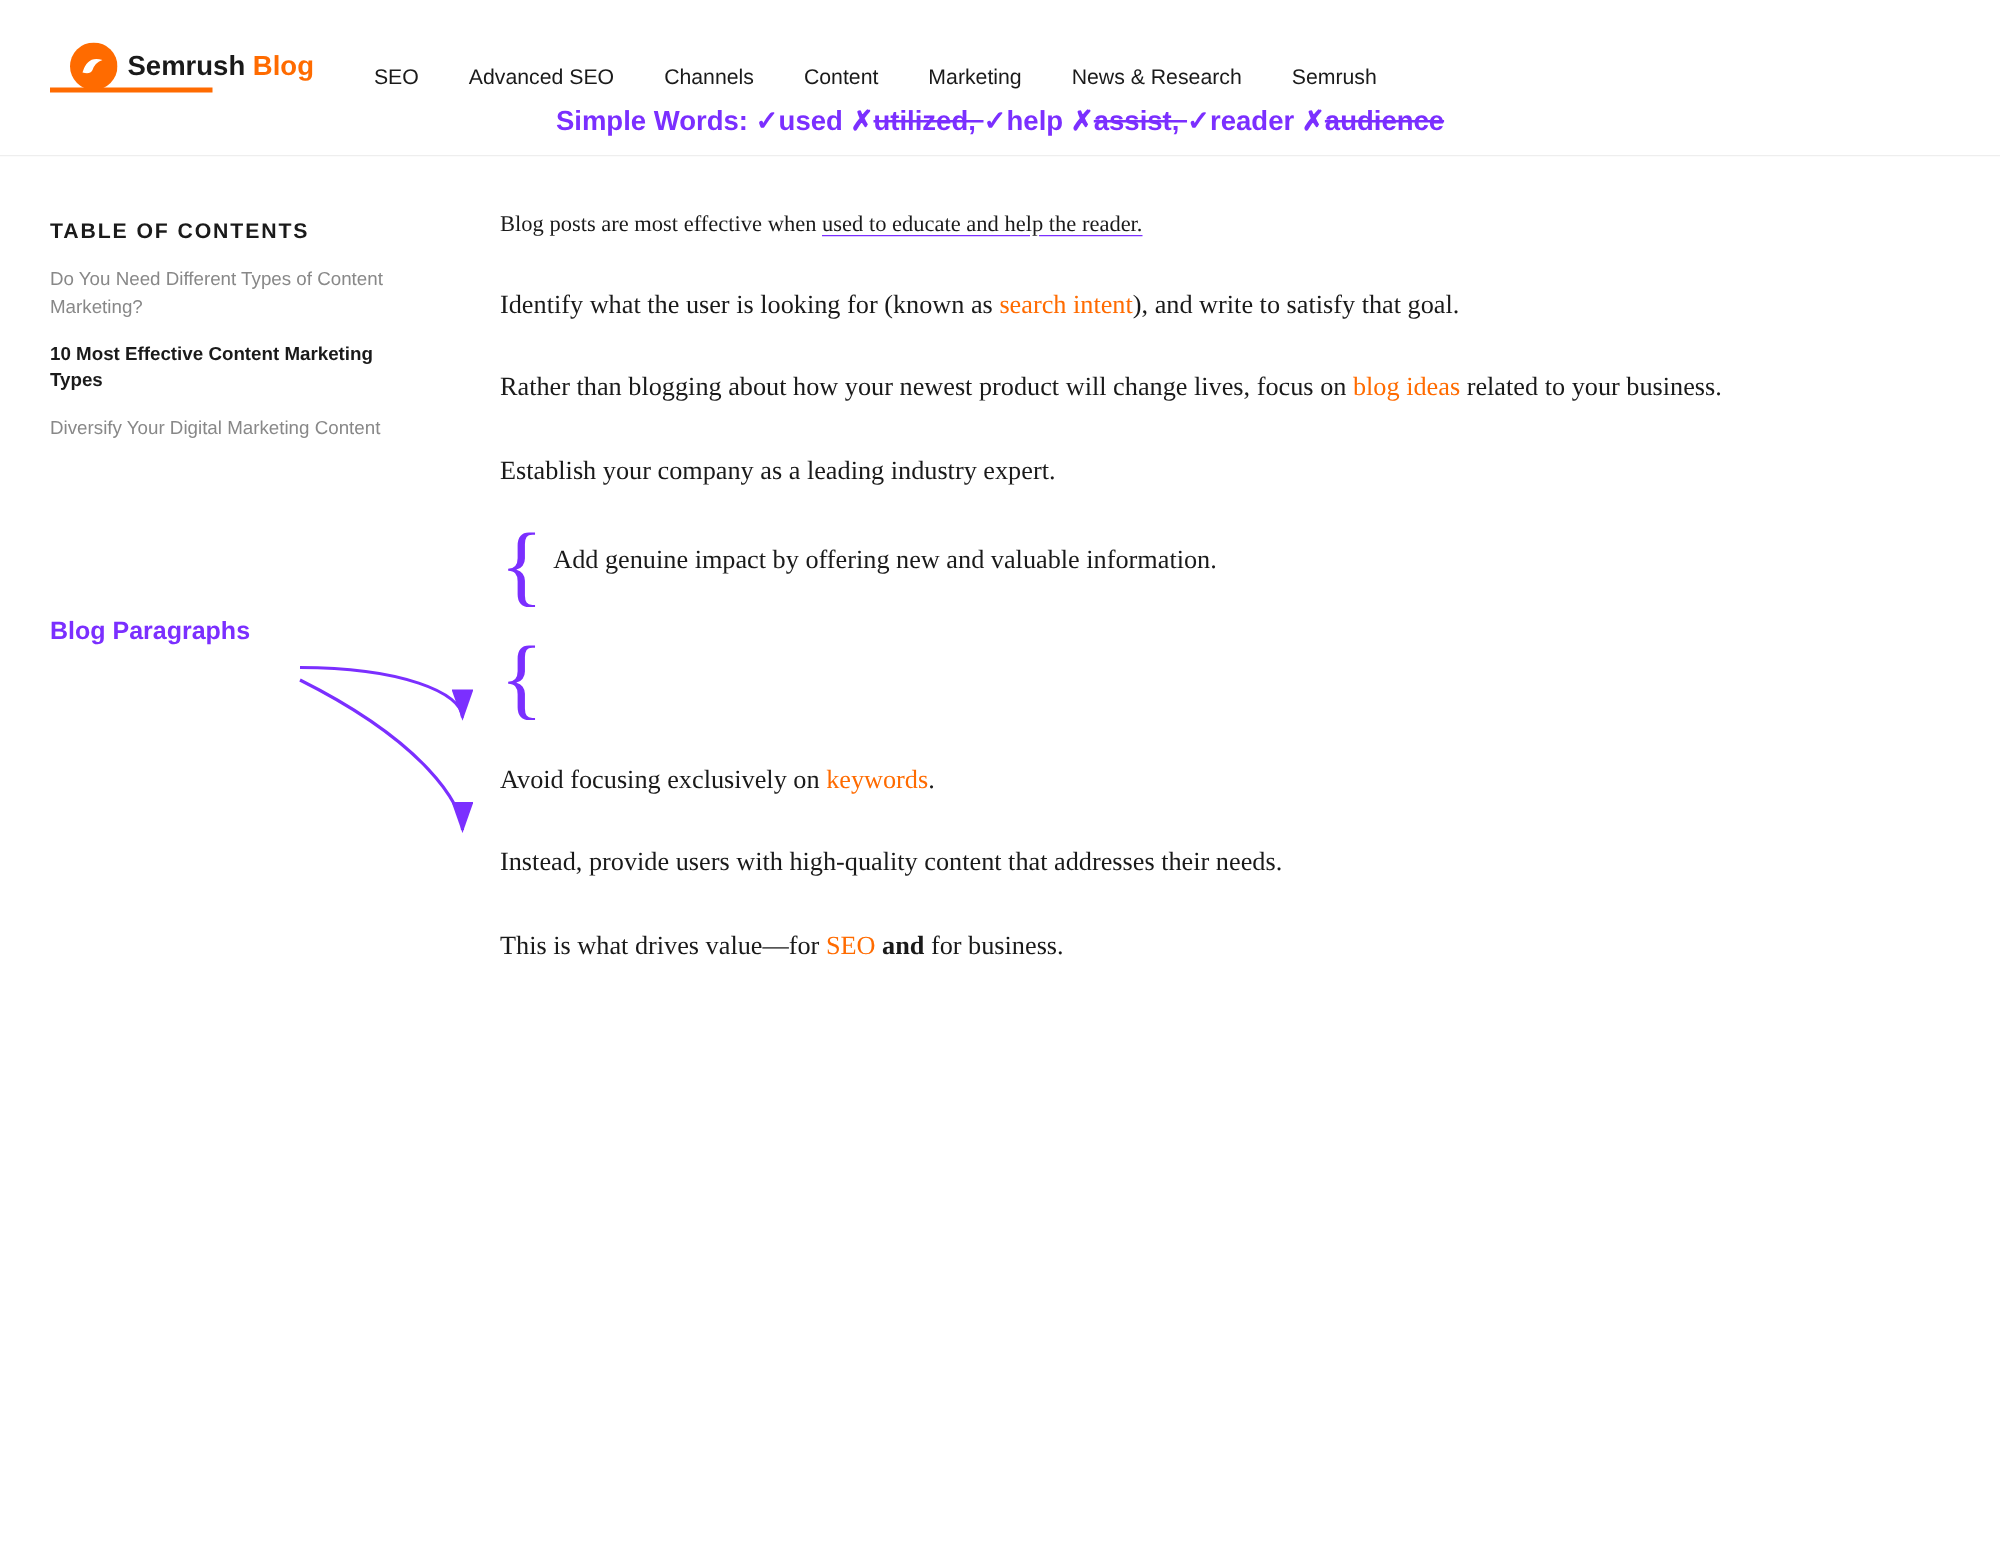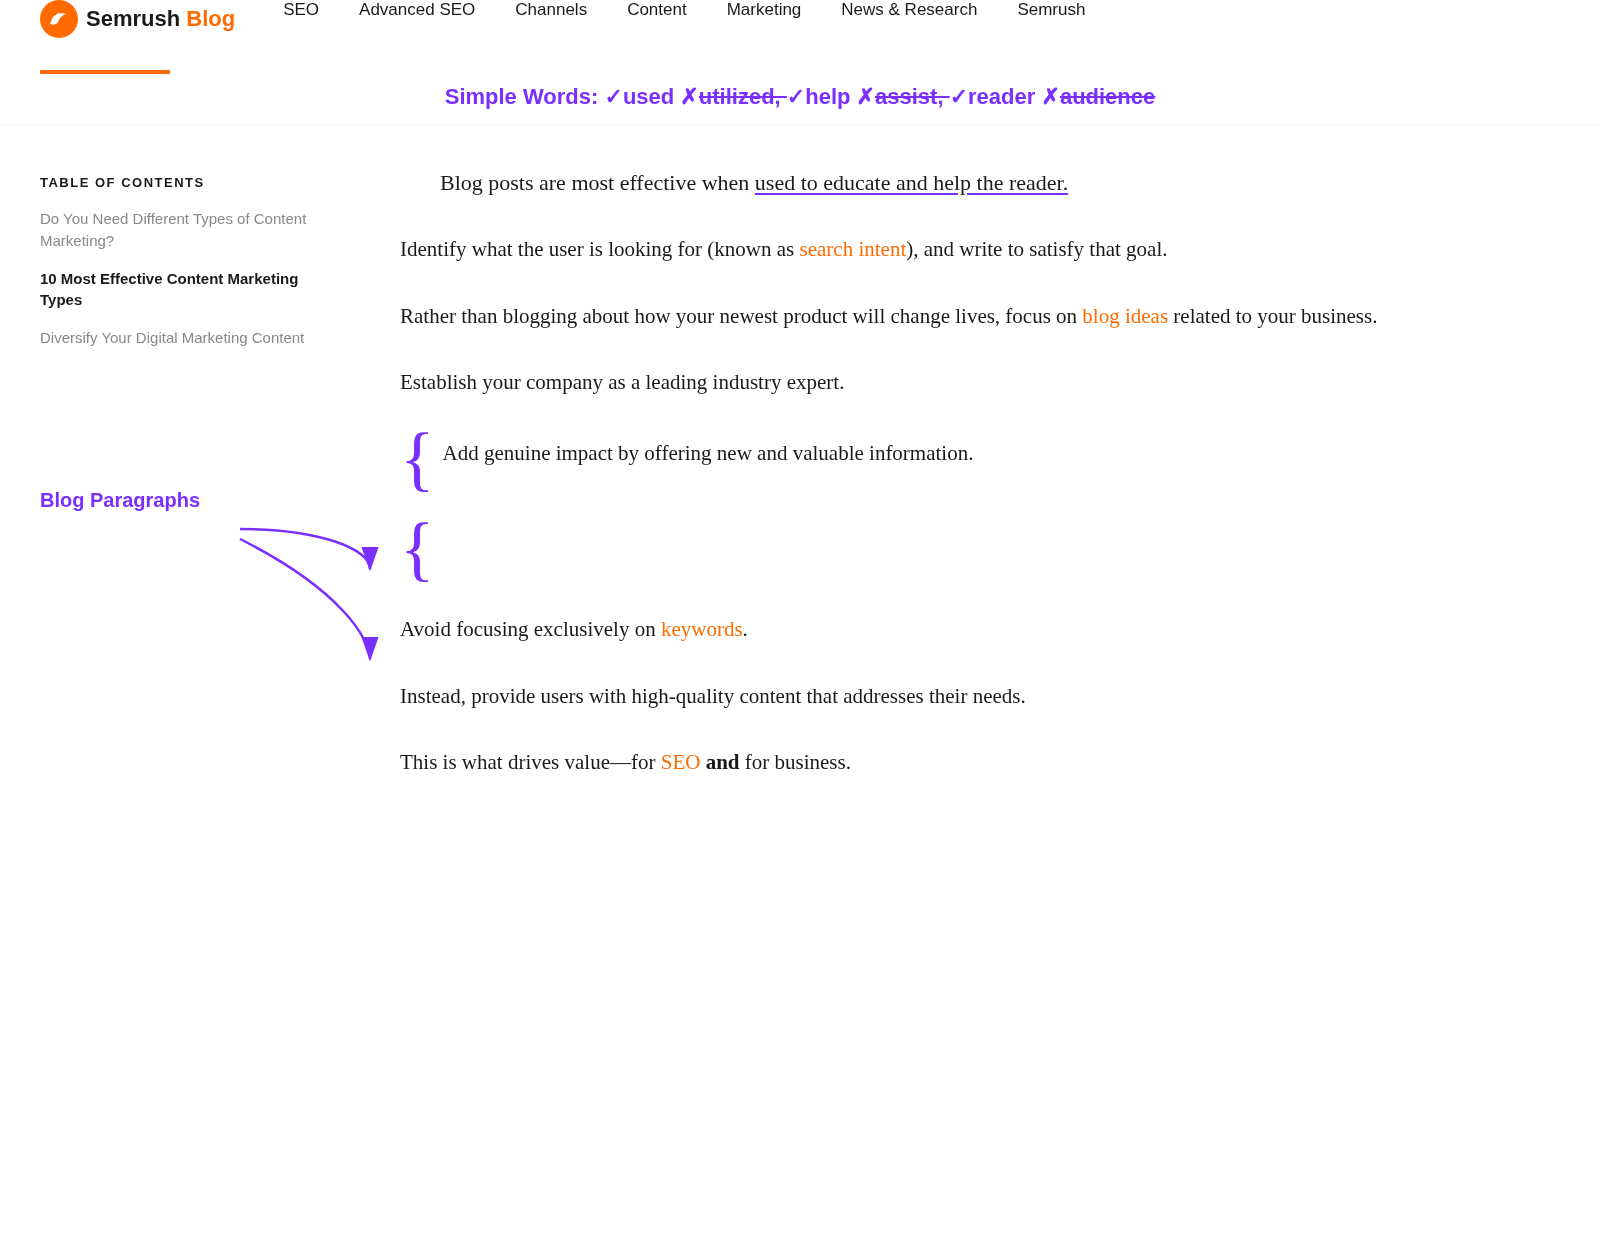--- a/index.html
+++ b/index.html
@@ -9,22 +9,22 @@
       font-size: 20px;
       color: #1a1a1a;
       background: #fff;
       width: 1600px;
       min-height: 1245px;
     }
 
     
     header {
       display: flex;
-      align-items: flex-start;
-      padding: 0 40px;
+      align-items: flex-end;
+      padding: 0 56px;
       height: 72px;
       border-bottom: none;
       gap: 0;
     }
 
     .logo-area {
       display: flex;
       align-items: center;
       gap: 8px;
       margin-right: 48px;
@@ -96,21 +96,21 @@
     
     .sidebar {
       width: 340px;
       flex-shrink: 0;
       padding-right: 40px;
       padding-top: 10px;
     }
 
     .toc-title {
       font-family: Arial, sans-serif;
-      font-size: 13px;
+      font-size: 17px;
       font-weight: 700;
       letter-spacing: 1.5px;
       color: #1a1a1a;
       margin-bottom: 18px;
       text-transform: uppercase;
     }
 
     .toc-item {
       font-family: Liberation Sans, sans-serif;
       font-size: 15px;
@@ -141,23 +141,22 @@
     }
 
     .content-para {
       font-size: 21px;
       line-height: 1.65;
       margin-bottom: 32px;
       color: #1a1a1a;
     }
 
     .content-para.first-para {
-      font-size: 22px;
+      font-size: 18px;
       line-height: 1.6;
-      margin-left: 40px;
     }
 
     .underlined-phrase {
       text-decoration: underline;
       text-decoration-color: #7b2fff;
       text-underline-offset: 3px;
     }
 
     .orange-link {
       color: #ff6b00;

